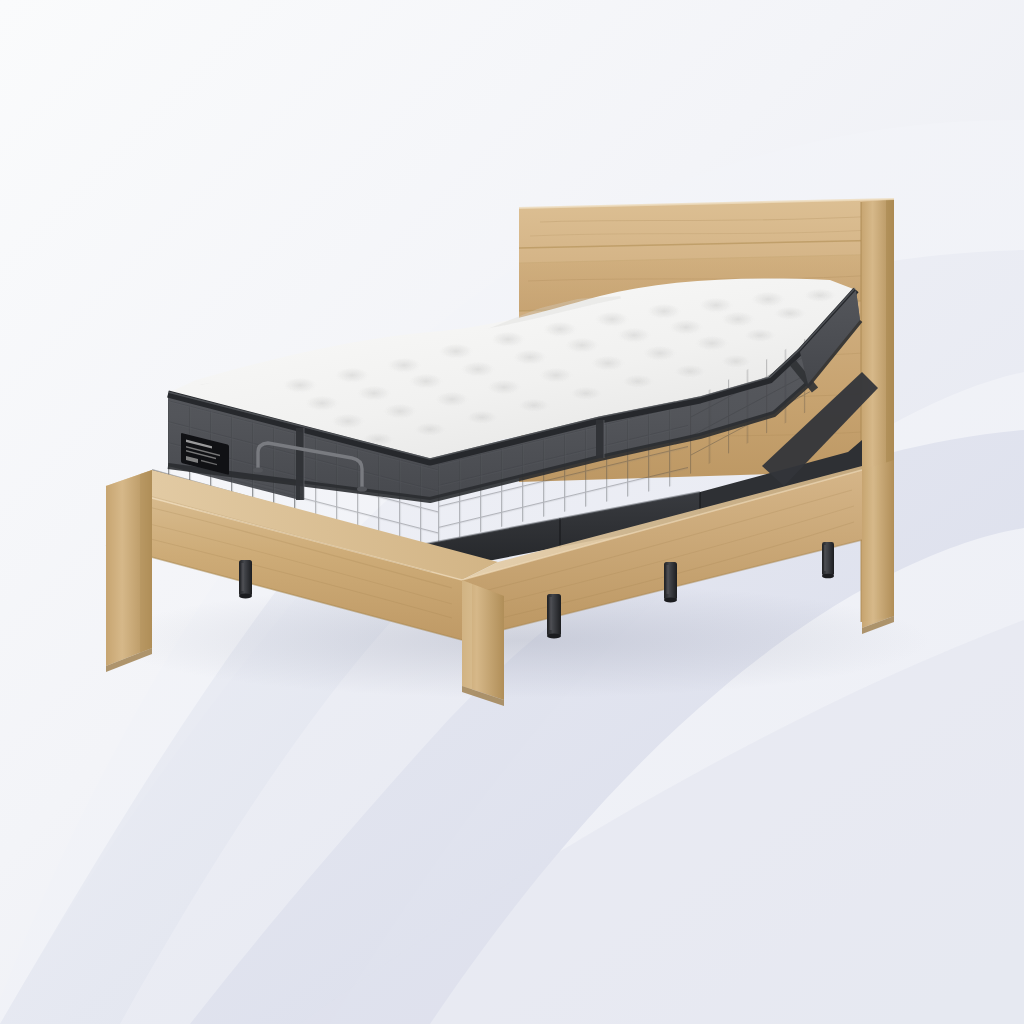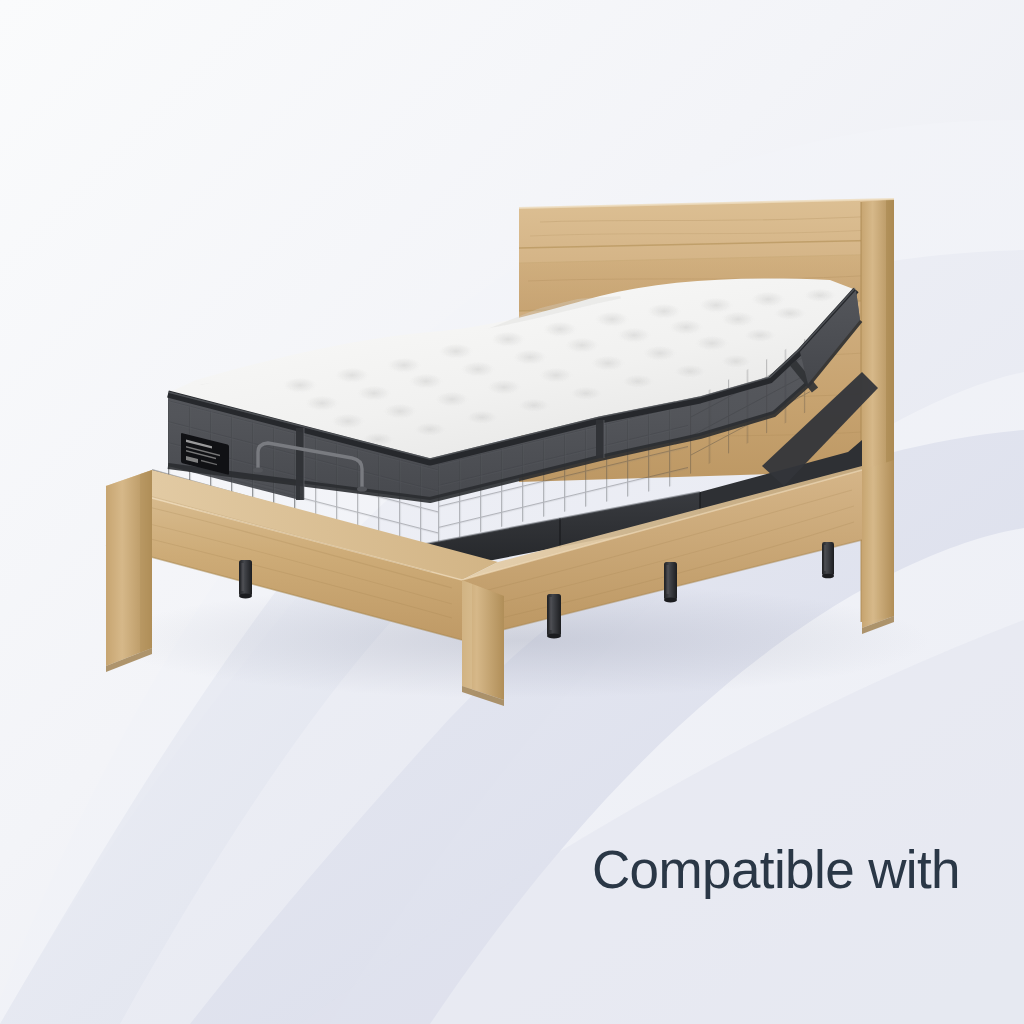--- a/index.html
+++ b/index.html
@@ -416,16 +416,15 @@
       </g>
       <g>
         <rect x="822" y="542" width="12" height="34" rx="2.4" fill="url(#legGrad)"></rect>
         <ellipse cx="828" cy="576" rx="6" ry="2.3" fill="#1b1c1f"></ellipse>
         <rect x="824" y="545" width="2.2" height="26" fill="#63656a" opacity="0.4"></rect>
       </g>
     </g>
   </svg>
 
   <div id="caption" style="color: rgb(42, 55, 70);">
-    <span class="cap-line">Compatible with</span>
   </div>
 
 </div>
 
 </body></html>

